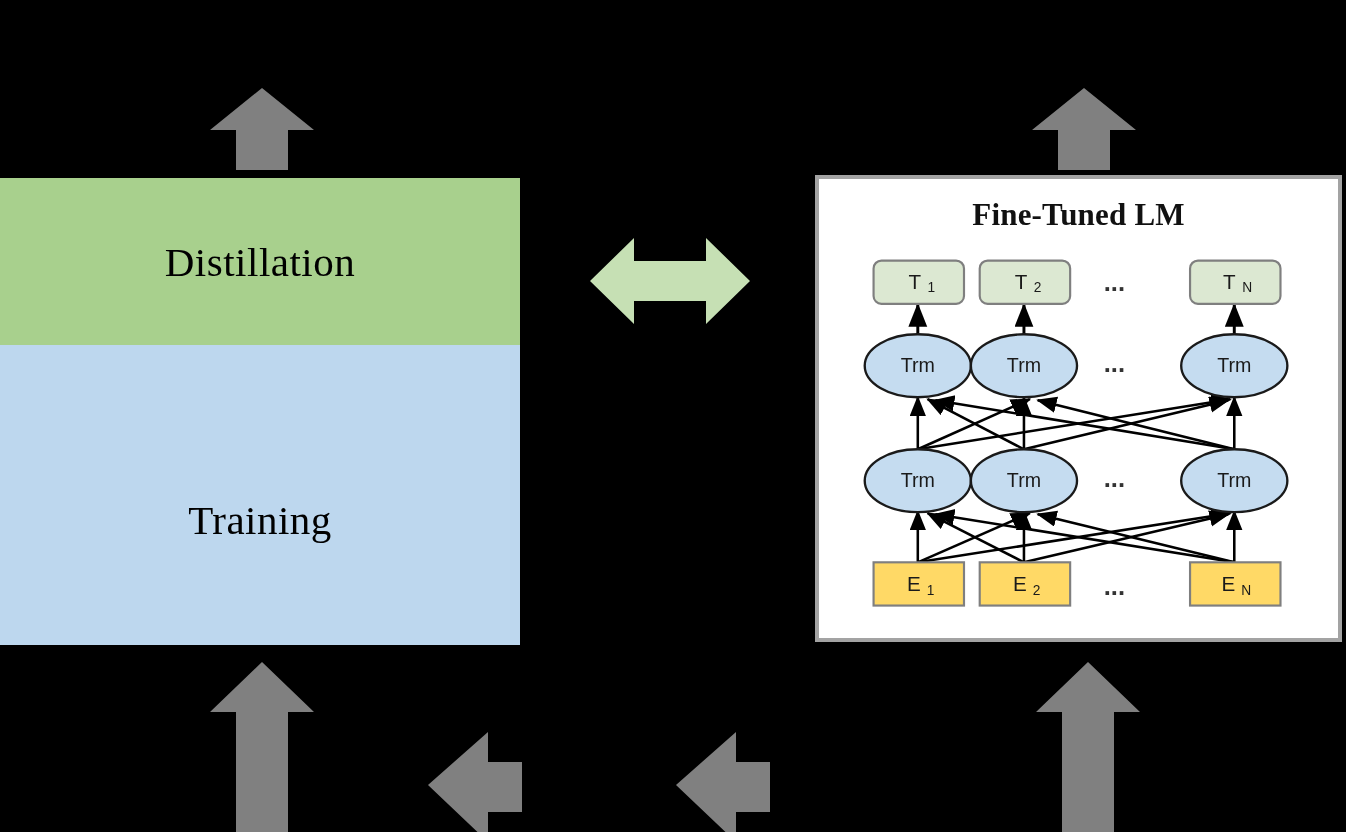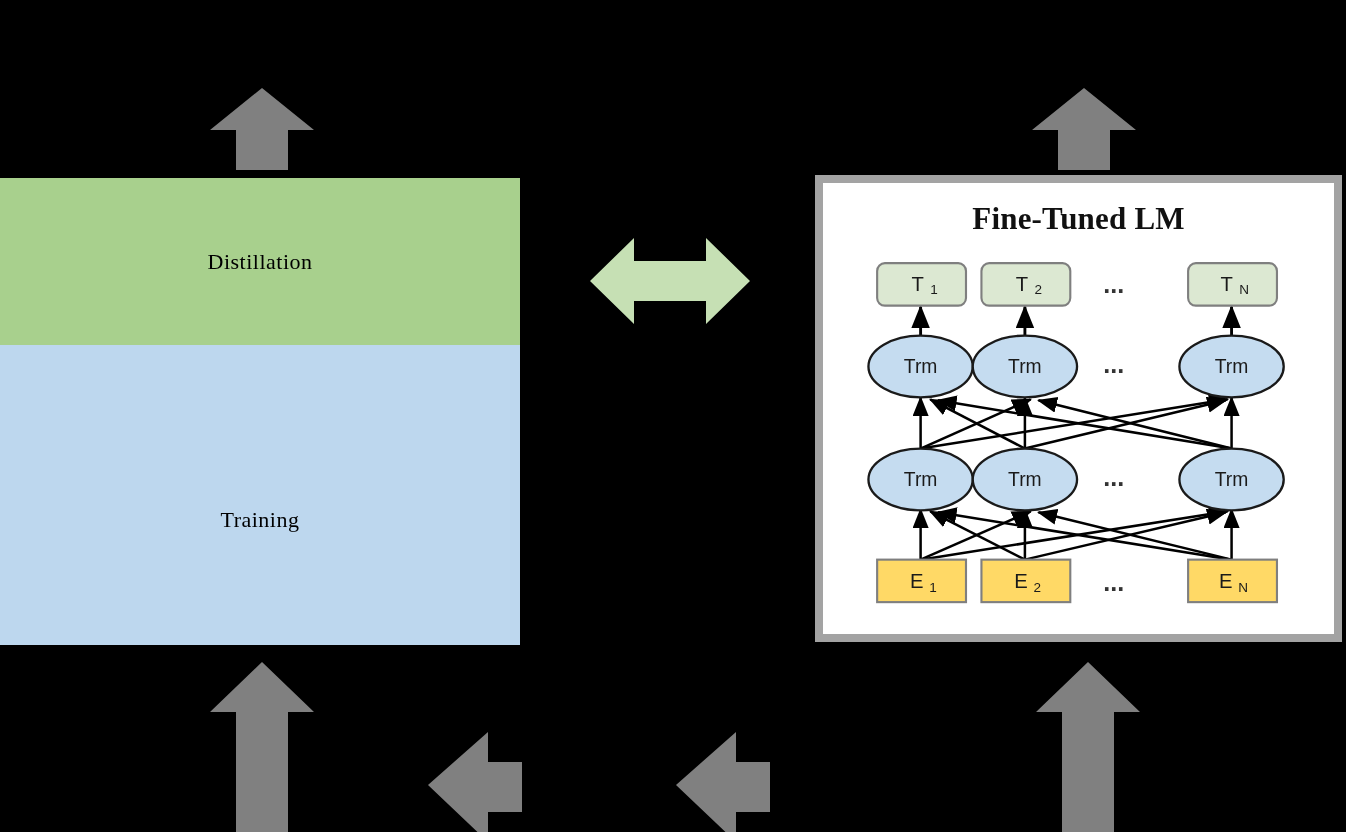--- a/index.html
+++ b/index.html
@@ -38,36 +38,36 @@
     position: absolute;
     left: 0; top: 167px;
     width: 542px; height: 300px;
     background: #bdd7ee;
     display: flex;
     align-items: center;
     justify-content: center;
   }
   .panel-label {
     font-family: "Liberation Serif", serif;
-    font-size: 22px;
+    font-size: 41px;
     color: #000000;
     letter-spacing: 0.5px;
     
     padding-left: 22px;
   }
   #training-box .panel-label { padding-top: 6px; margin-top: 44px; }
 
   
   #lm-panel {
     left: 815px;
     top: 175px;
     width: 527px;
     height: 467px;
     background: #ffffff;
-    border: 8px solid #a3a3a3;
+    border: 4px solid #a3a3a3;
     box-sizing: border-box;
   }
   #lm-title {
     position: absolute;
     left: 0;
     top: 18px;
     width: 100%;
     text-align: center;
     font-family: "Liberation Serif", serif;
     font-weight: bold;

